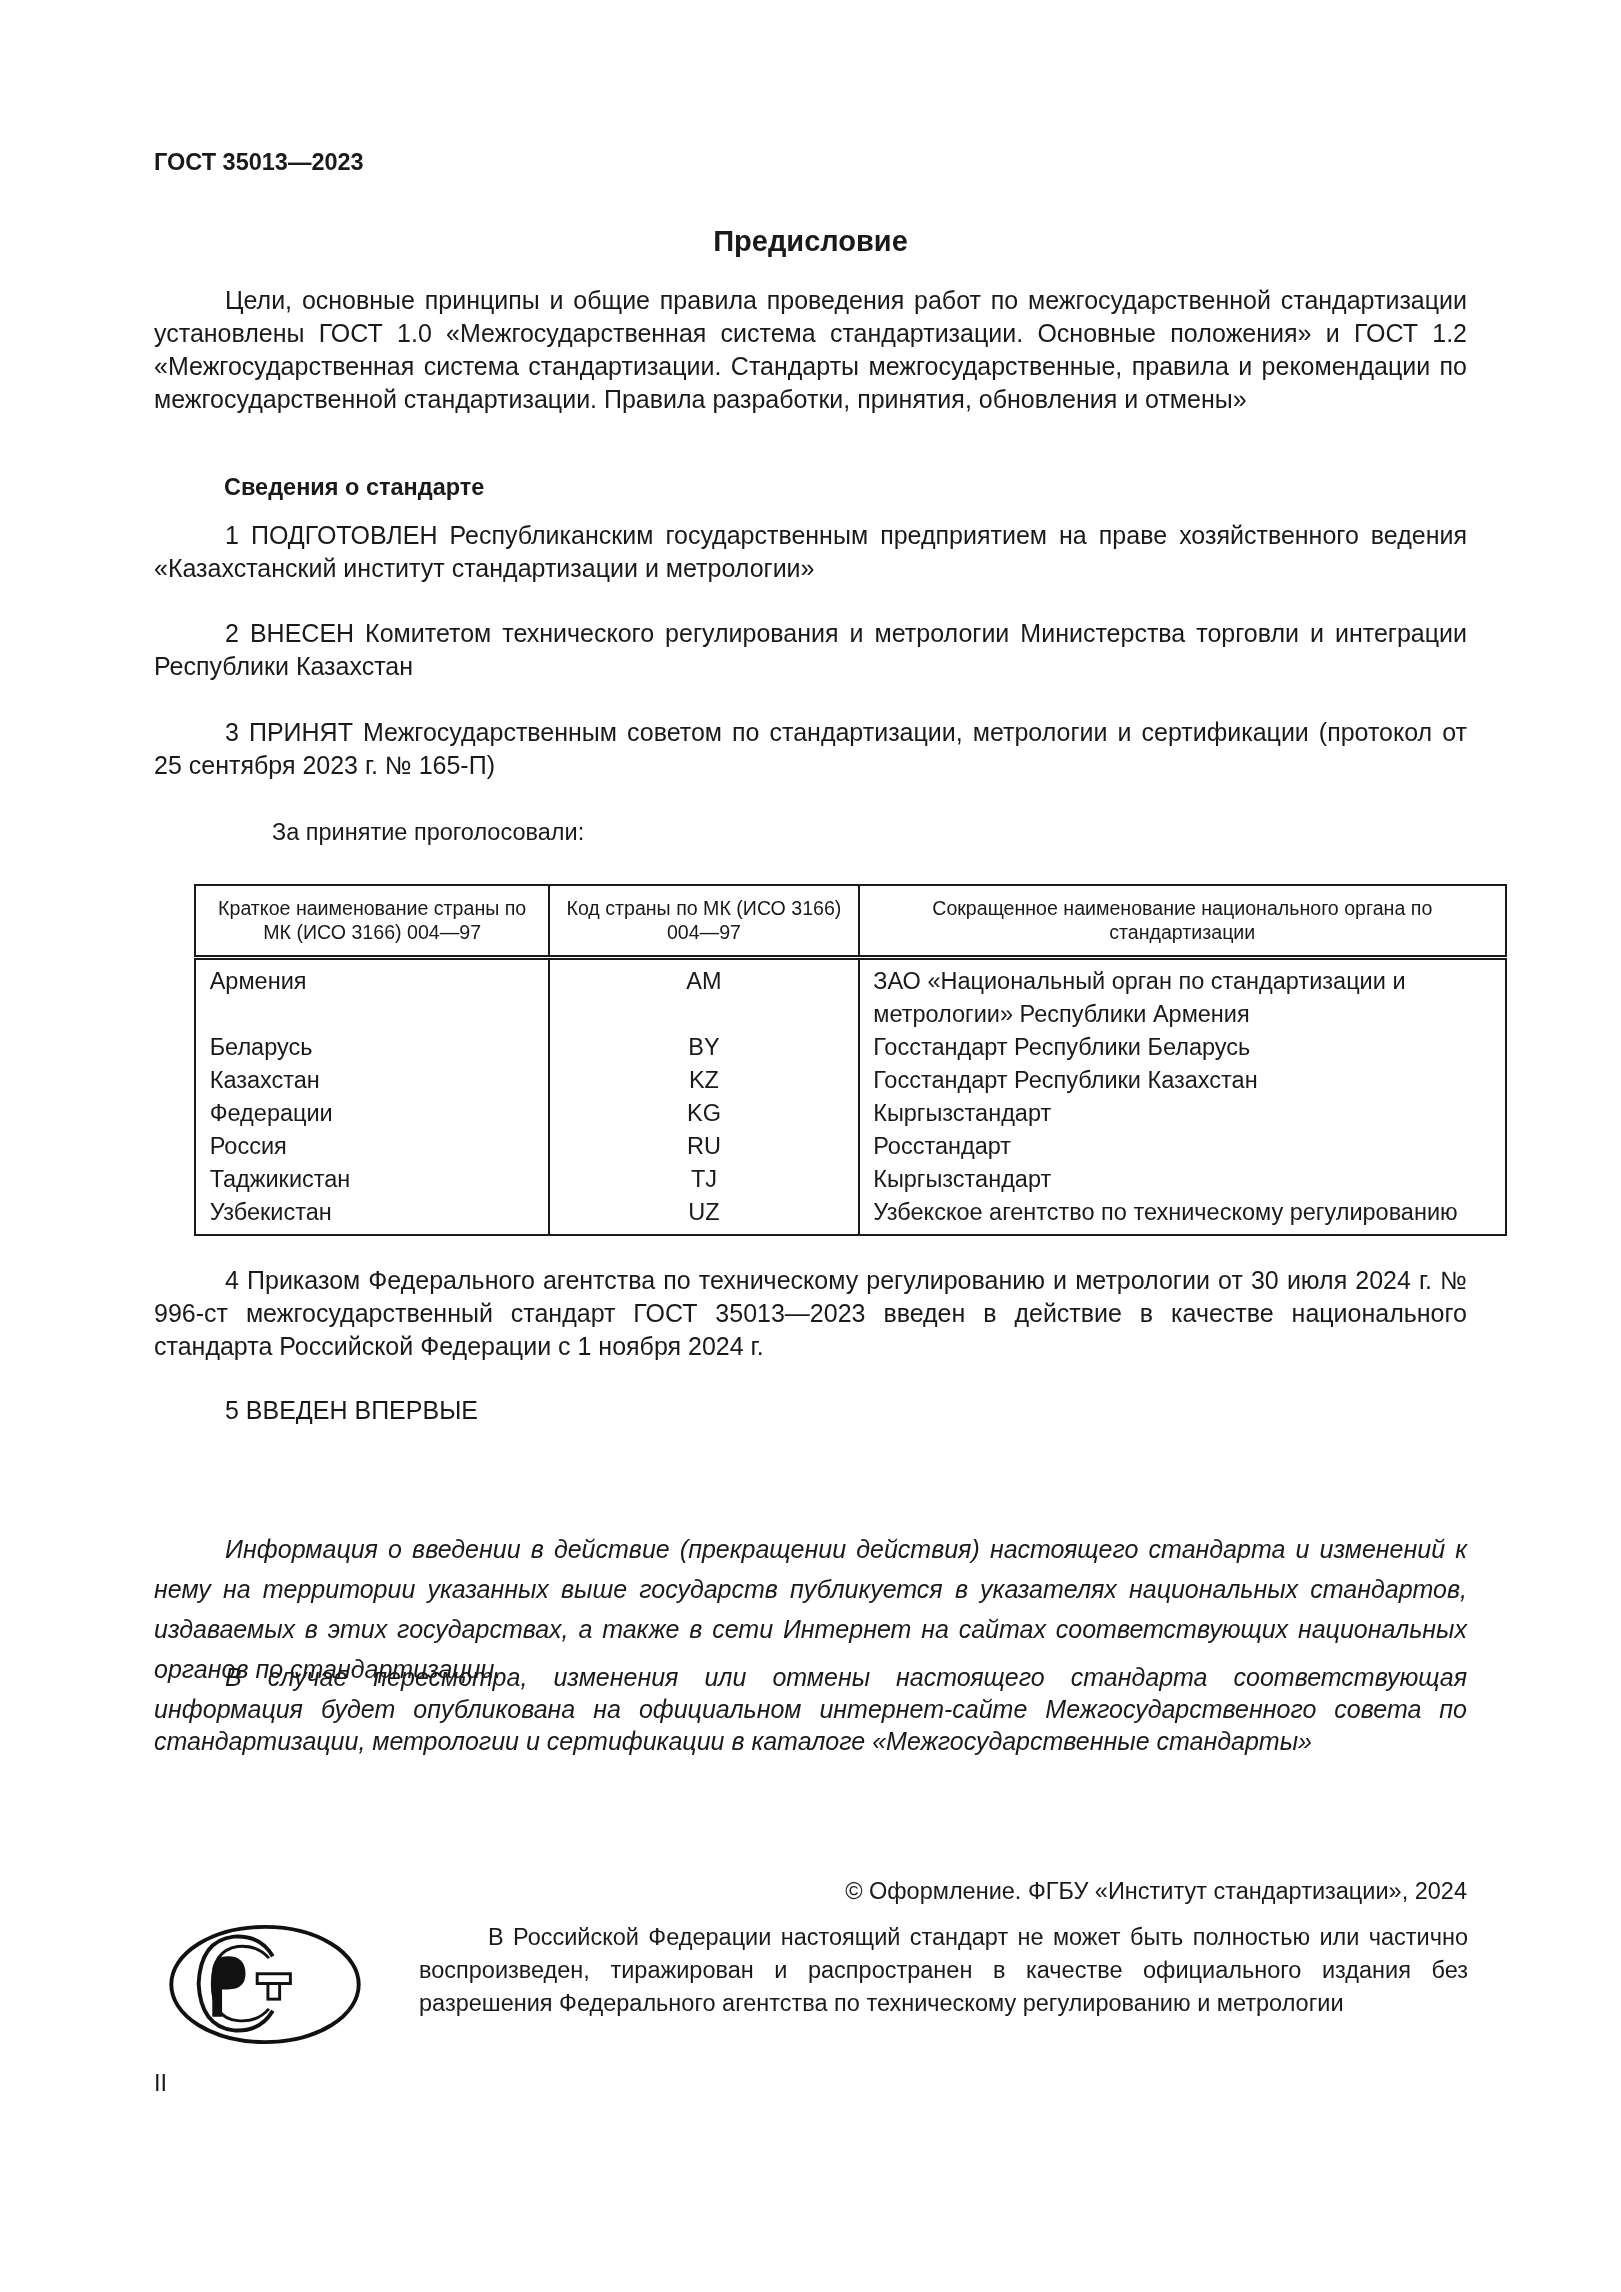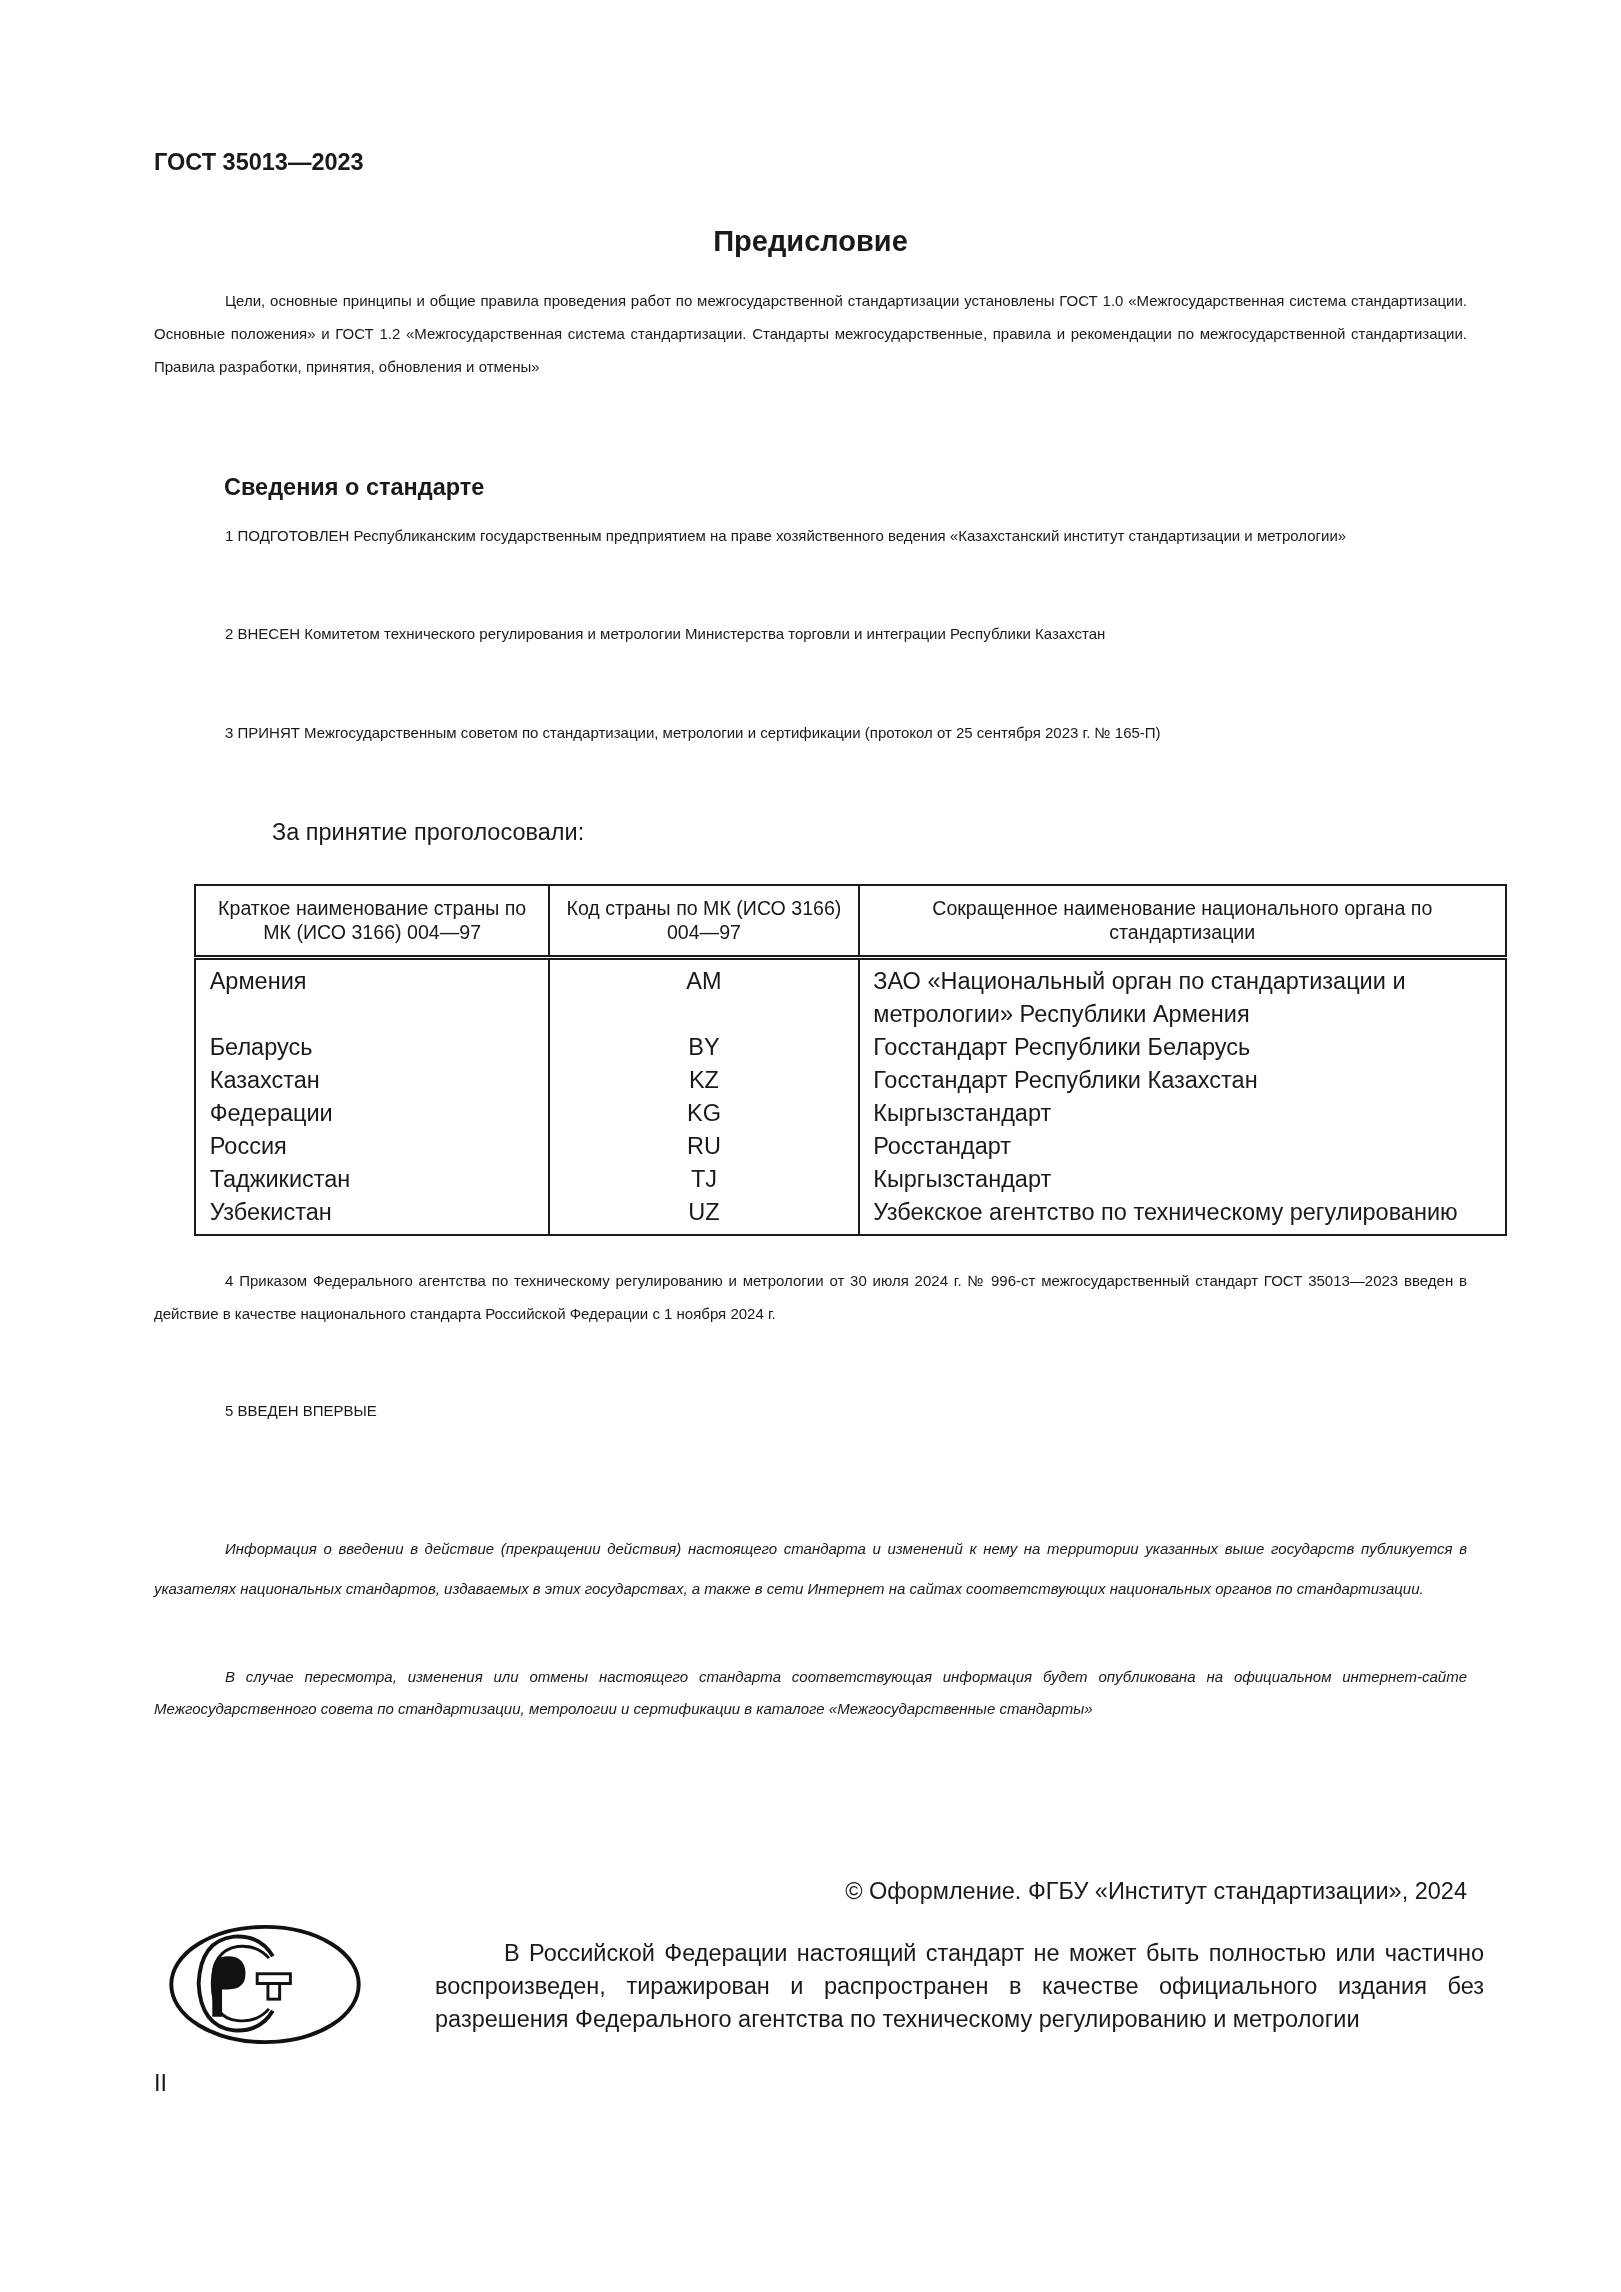--- a/index.html
+++ b/index.html
@@ -1,42 +1,42 @@
 <!DOCTYPE html>
 <html><head>
 <meta charset="utf-8">
 <style>
   html, body { margin: 0; padding: 0; background: #ffffff; }
   body { width: 1621px; height: 2293px; position: relative; overflow: hidden;
          font-family: "Liberation Sans", sans-serif; color: #1a1a1a; }
   .doc-id { position: absolute; left: 154px; top: 149px; font-weight: bold; font-size: 23.5px; }
   .title { position: absolute; left: 154px; width: 1313px; top: 225px; text-align: center;
            font-weight: bold; font-size: 29px; }
-  .para { position: absolute; left: 154px; width: 1313px; font-size: 15px; line-height: 33px;
+  .para { position: absolute; left: 154px; width: 1313px; font-size: 25px; line-height: 33px;
           text-align: justify; text-indent: 71px; margin: 0; }
   .para.last-left { text-align-last: left; }
   .sub { position: absolute; left: 224px; font-weight: bold; font-size: 23.5px; }
   .plain { position: absolute; left: 224px; font-size: 23.5px; }
   table.vote { position: absolute; left: 154px; top: 884px; width: 1313px; border-collapse: collapse;
                font-size: 23.5px; border: 2.9px solid #1a1a1a; margin-left: 40px; }
   table.vote th { font-weight: normal; font-size: 19.6px; line-height: 24.5px; text-align: center;
                   padding: 9.8px 5.9px 9.8px; border-left: 2.9px solid #1a1a1a; vertical-align: middle; }
   table.vote thead tr { border-bottom: 5.9px double #1a1a1a; }
   table.vote td { padding: 0 13.7px; line-height: 33px; vertical-align: top;
                   border-left: 2.9px solid #1a1a1a; }
   table.vote th:first-child, table.vote td:first-child { border-left: none; }
   table.vote tbody tr:first-child td { padding-top: 5px; }
   table.vote tbody tr:last-child td { padding-bottom: 5.9px; }
   td.code { text-align: center; }
   col.c1 { width: 355px; } col.c2 { width: 310px; } col.c3 { width: 649px; }
   .italic { font-style: italic; }
   .copyright { position: absolute; right: 154px; top: 1878px; font-size: 23.5px; }
   .logo { position: absolute; left: 167px; top: 1923px; width: 196px; height: 123px; }
   .rights { position: absolute; left: 419px; width: 1049px; top: 1921px; font-size: 23.5px;
-            line-height: 33px; text-align: justify; text-indent: 69px; margin: 16px; }
+            line-height: 33px; text-align: justify; text-indent: 69px; margin: 0; }
   .pagenum { position: absolute; left: 154px; top: 2070px; font-size: 23.5px; }
 </style>
 </head>
 <body>
 
 <div class="doc-id">ГОСТ 35013—2023</div>
 <div class="title">Предисловие</div>
 
 <p class="para last-left" style="top:284px;">Цели, основные принципы и общие правила проведения работ по межгосударственной стандартизации установлены ГОСТ 1.0 «Межгосударственная система стандартизации. Основные положения» и ГОСТ 1.2 «Межгосударственная система стандартизации. Стандарты межгосударственные, правила и рекомендации по межгосударственной стандартизации. Правила разработки, принятия, обновления и отмены»</p>
 

